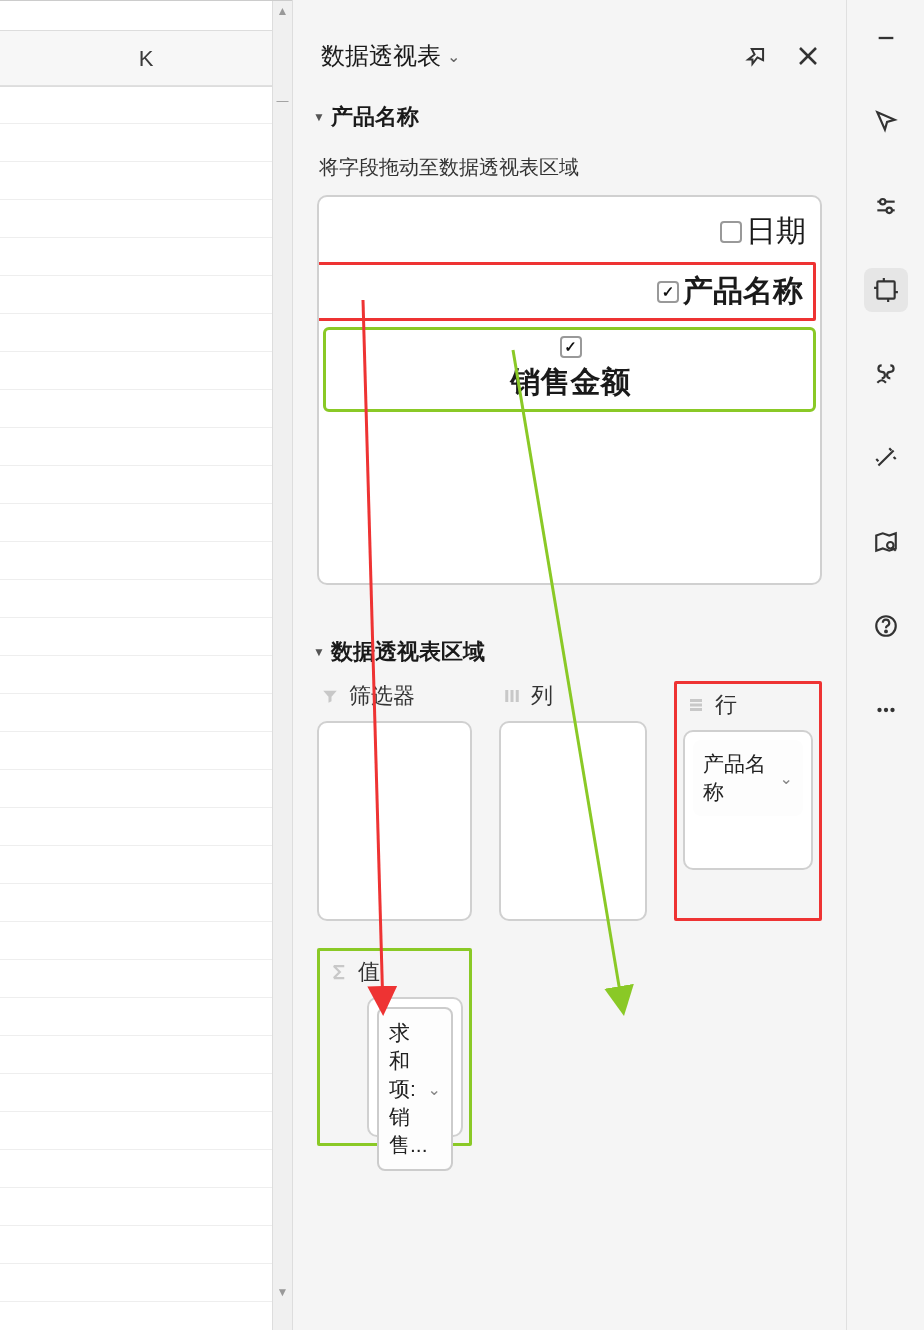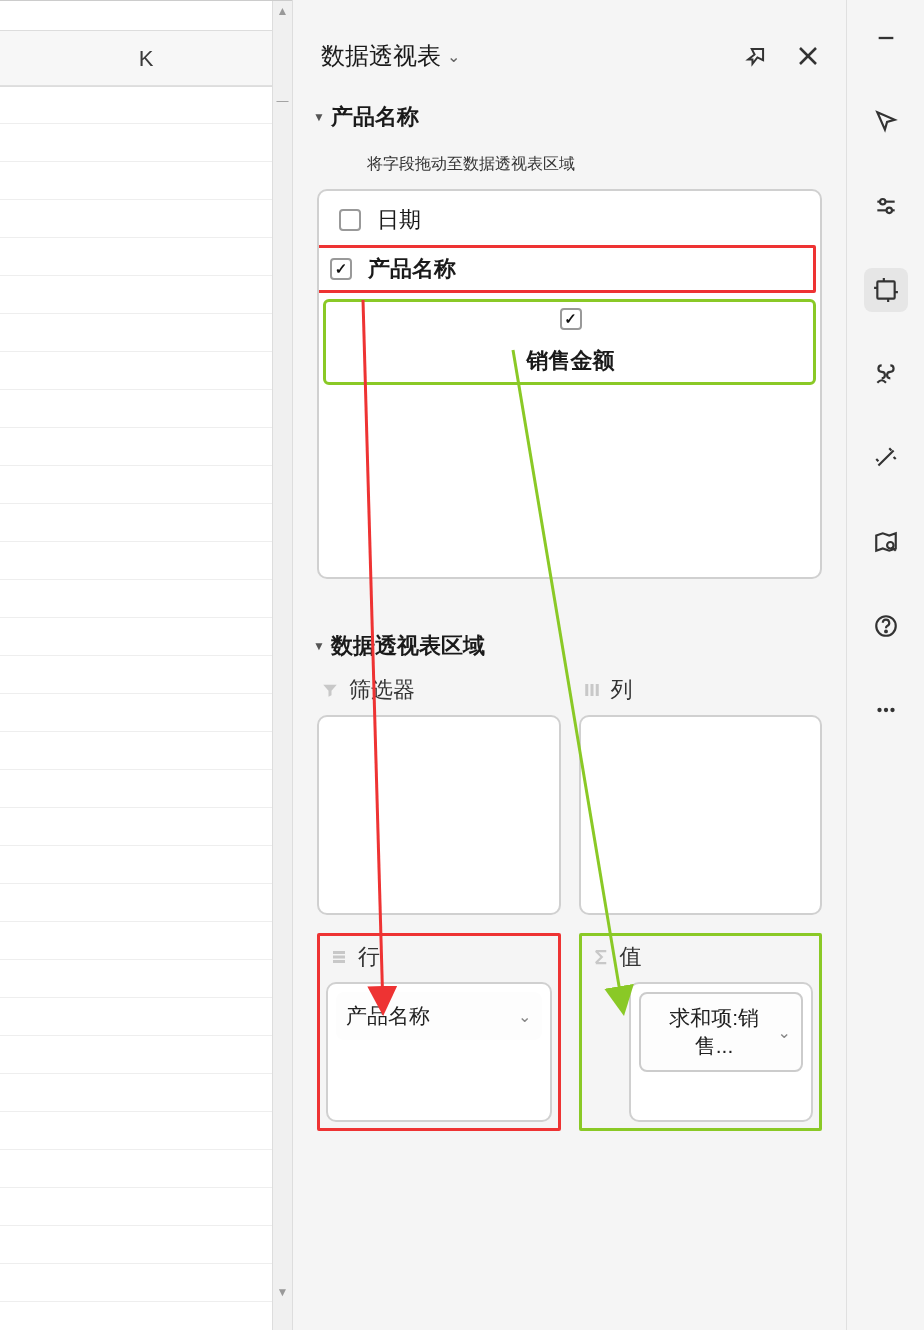--- a/index.html
+++ b/index.html
@@ -46,40 +46,40 @@
     .panel-title .chev { font-size: 16px; color: #666; }
     .header-actions { display:flex; gap: 24px; align-items:center; color:#333; }
     .icon-btn { width:28px; height:28px; display:flex; align-items:center; justify-content:center; cursor:pointer; }
 
     .section { padding: 0 20px; }
     .section-title {
       font-size: 22px; color: #1a1a1a; font-weight: 600;
       padding: 14px 0; display:flex; align-items:center; gap:6px;
     }
     .section-title .tri { font-size: 12px; color: #555; }
-    .section-sub { font-size: 16px; color: #333; padding: 8px 6px 14px 6px; margin-left: 48px; }
+    .section-sub { font-size: 20px; color: #333; padding: 8px 6px 14px 6px; }
 
     .fields-box {
       margin: 0 4px; background: #fff; border: 2px solid #d0d0d0; border-radius: 10px;
       height: 390px; padding: 4px 0; overflow: hidden; position: relative;
     }
     .field-item {
-      display: flex; align-items: center; gap: 16px;
-      padding: 8px 10px 8px 16px; font-size: 22px; color:#1a1a1a; margin: 2px 4px;
+      display: flex; align-items: center; gap: 4px;
+      padding: 8px 10px 8px 16px; font-size: 30px; color:#1a1a1a; margin: 2px 4px; justify-content: flex-end;
     }
     .checkbox {
       width: 22px; height: 22px; border: 2px solid #999; border-radius: 4px;
       display:flex; align-items:center; justify-content:center; font-size: 15px; color:#111; background:#fff;
     }
     .checkbox.checked::after { content:"✓"; font-weight:bold; }
     .hl-red { border: 3px solid #e33; border-radius: 2px; padding:6px 10px 6px 12px; }
     .hl-green { border: 3px solid #8ac926; border-radius: 6px; padding:6px 10px 6px 12px;flex-direction:column; }
 
     .areas { margin-top: 38px; }
-    .areas-grid { display: grid; grid-template-columns: 1fr 1fr; gap: 18px; padding: 0 4px; text-align: center; }
+    .areas-grid { display: grid; grid-template-columns: 1fr 1fr 1fr; gap: 27px; padding: 0 4px; }
     .area-label {
       font-size: 22px; color: #333; padding: 0 0 10px 4px;
       display:flex; align-items:center; gap: 10px;
     }
     .area-label .aicon { color:#c0c0c0; font-size: 20px; }
     .dropbox {
       background:#fff; border: 2px solid #d0d0d0; border-radius: 10px;
       height: 210px; padding: 8px;
     }
     .tall { height: 200px; }

